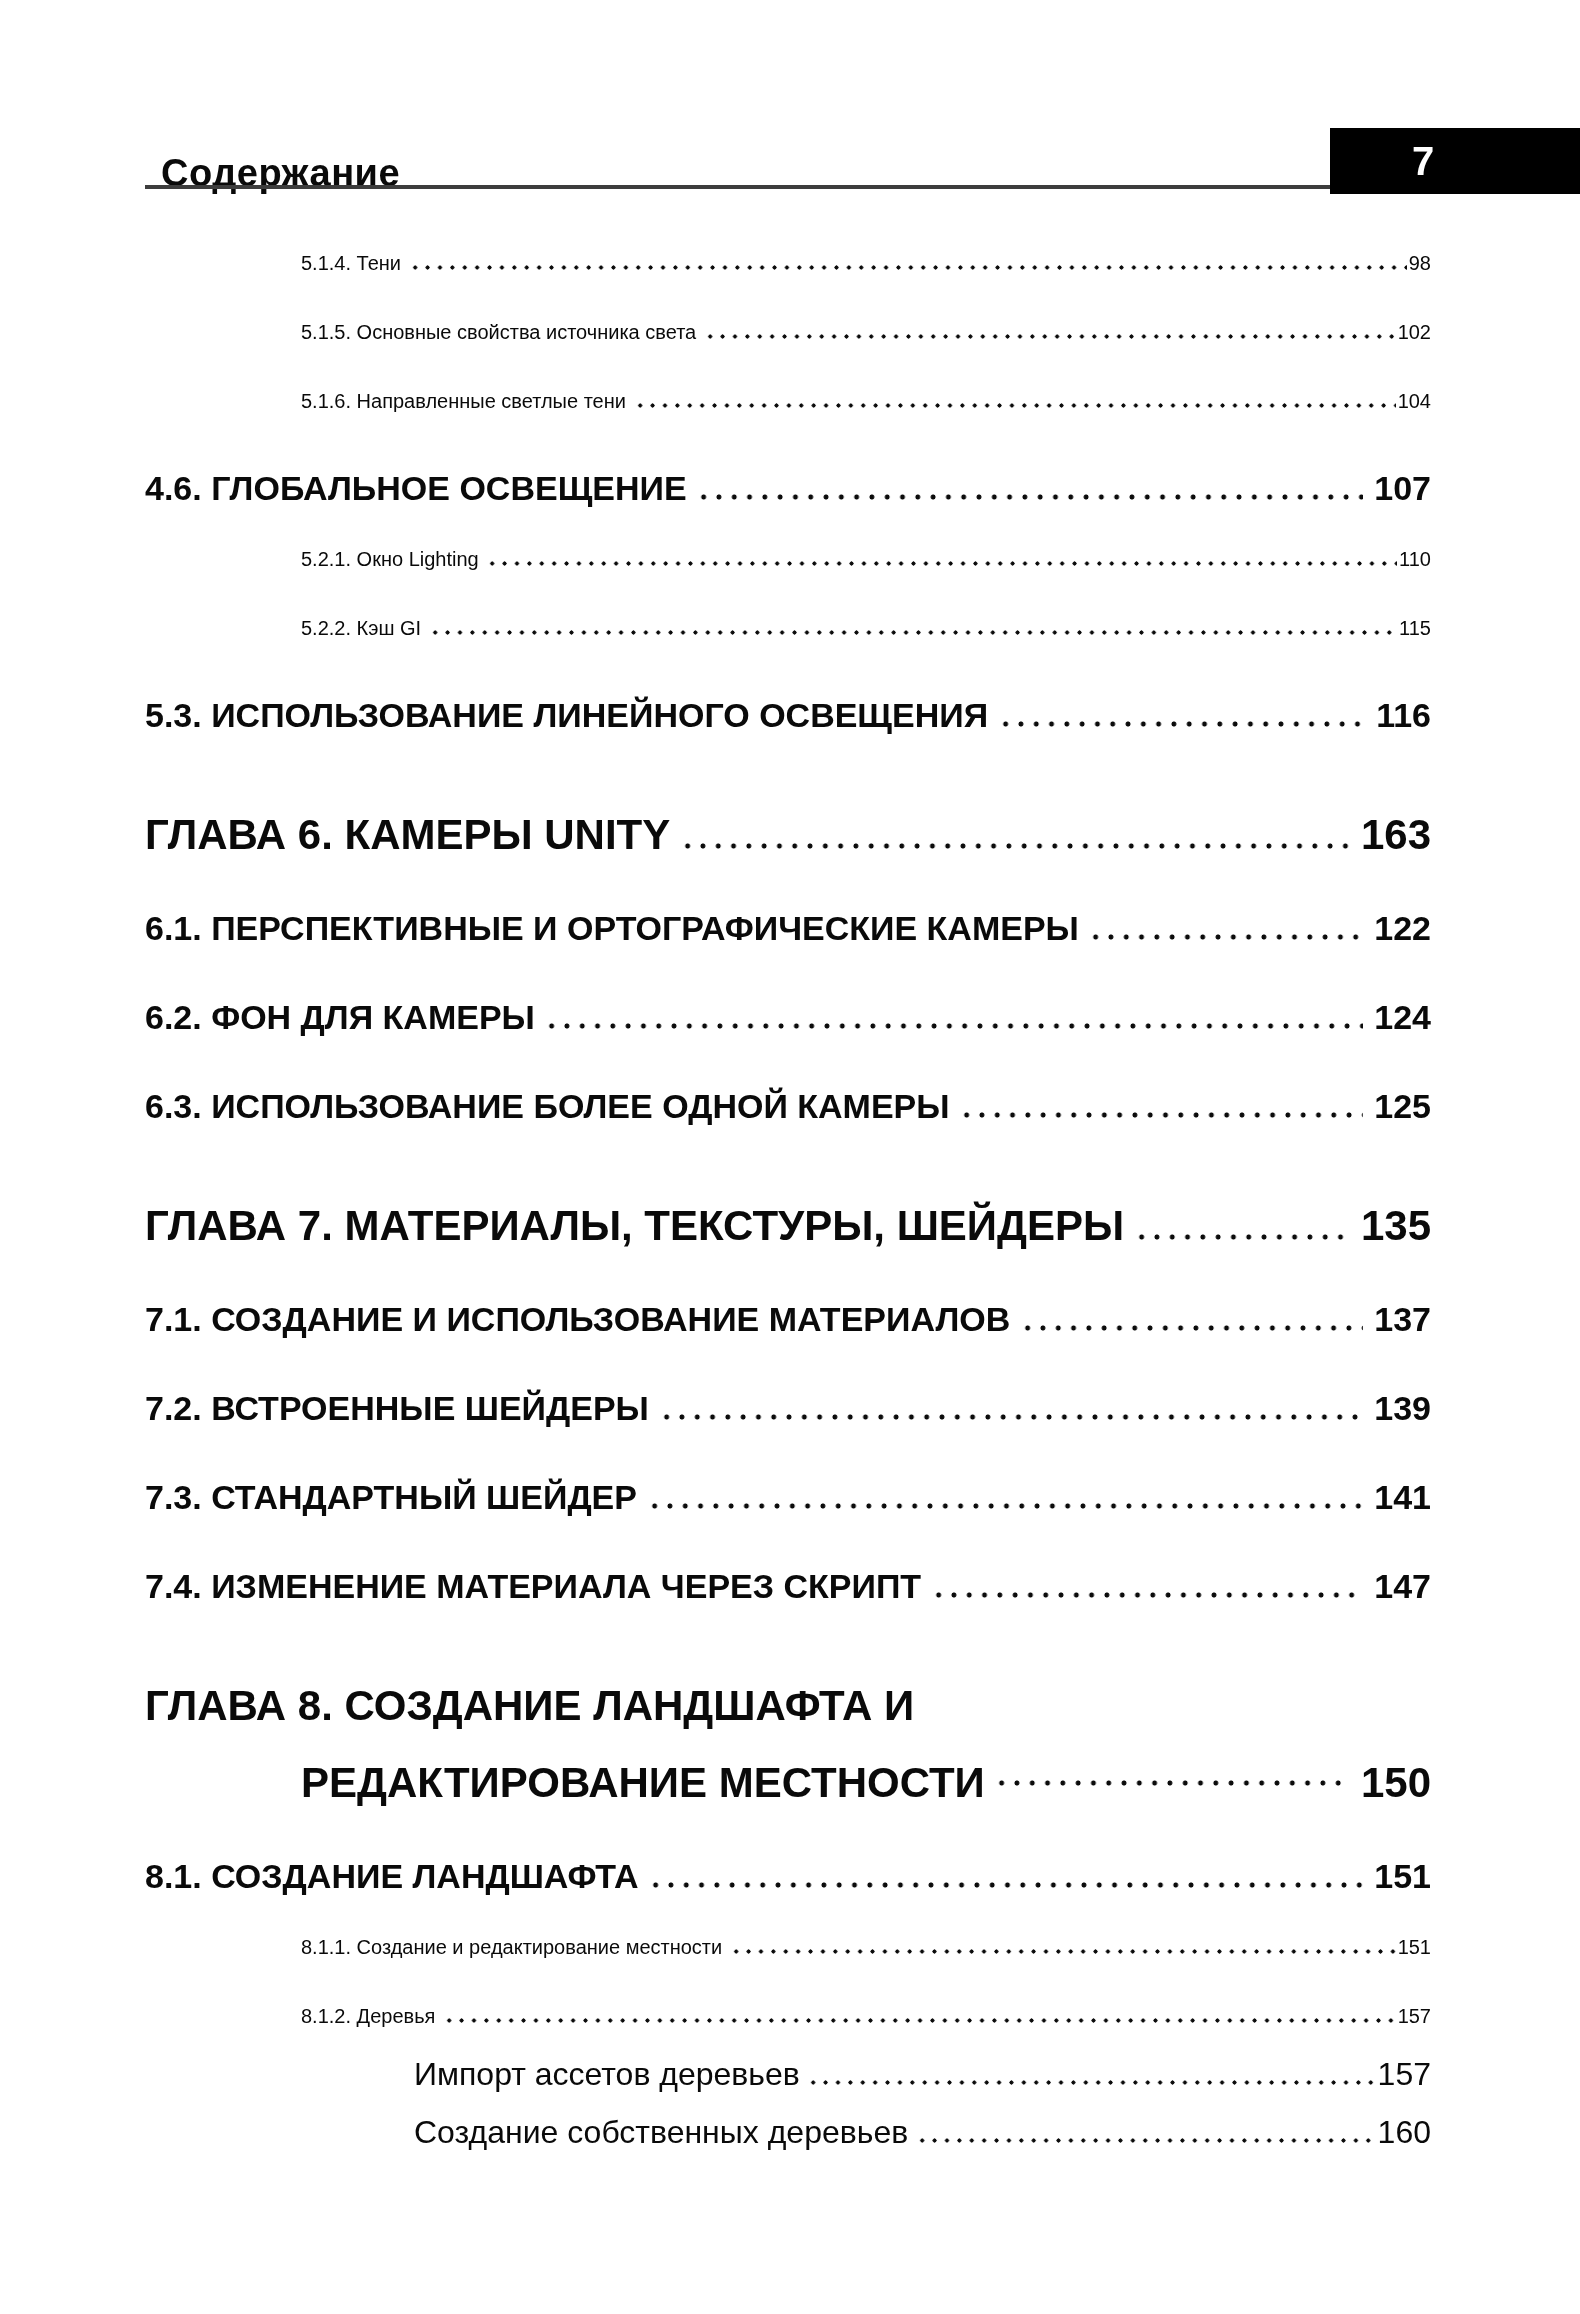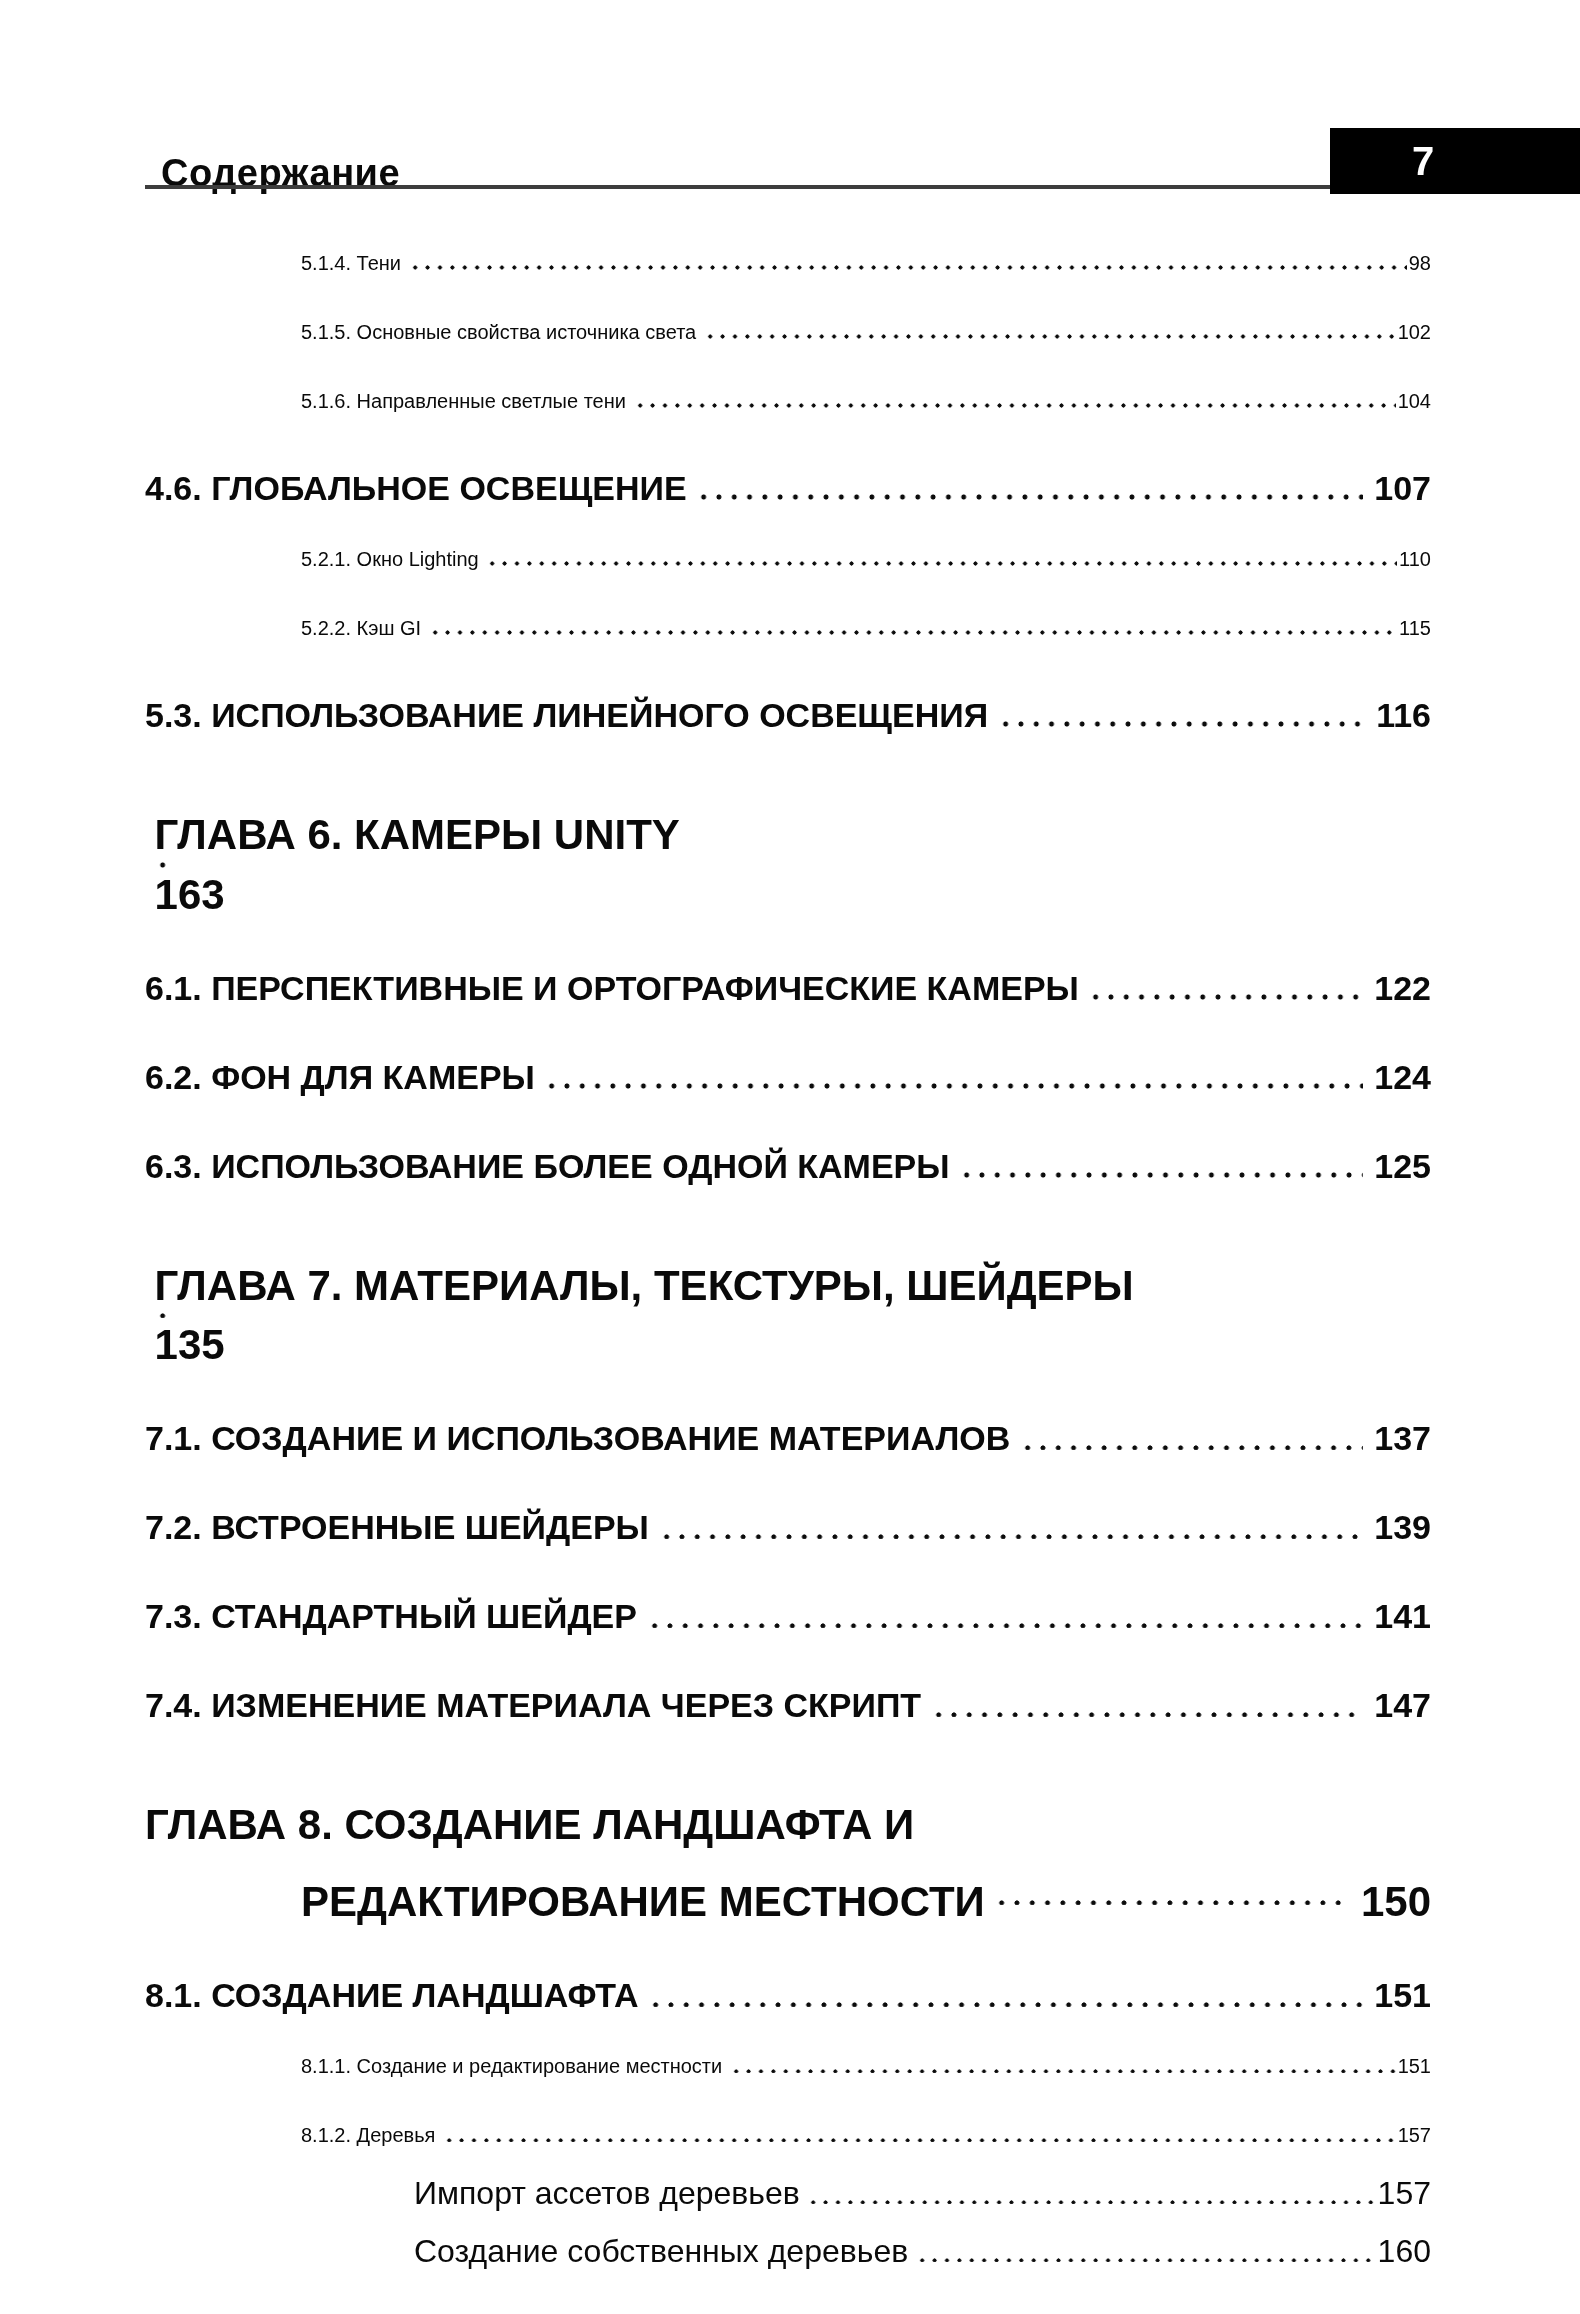--- a/index.html
+++ b/index.html
@@ -35,21 +35,21 @@
   .level-sub{
     font-size:20px;line-height:42px;margin-top:27px;padding-left:156px;justify-content:space-between;
   }
   .level-subsub{
     font-size:32px;line-height:42px;margin-top:16px;padding-left:269px;
   }
   .level-section{
     font-size:34px;line-height:46px;font-weight:bold;margin-top:43px;
   }
   .level-chapter{
-    font-size:42px;line-height:54px;font-weight:bold;margin-top:70px;flex-direction:column;
+    font-size:42px;line-height:54px;font-weight:bold;margin-top:70px;
   }
   .toc-row.two-line{display:block;}
   .chapter-line1{display:flex;align-items:flex-end;}
   .chapter-line2{display:flex;align-items:center;padding-left:156px;margin-top:23px;}
   .label{white-space:nowrap;}
   .page-num{white-space:nowrap;}
   
   .leader{
     flex:1 1 auto;display:inline-block;height:4.8px;min-width:19px;
     margin:0 1.9px 0 7.6px;

